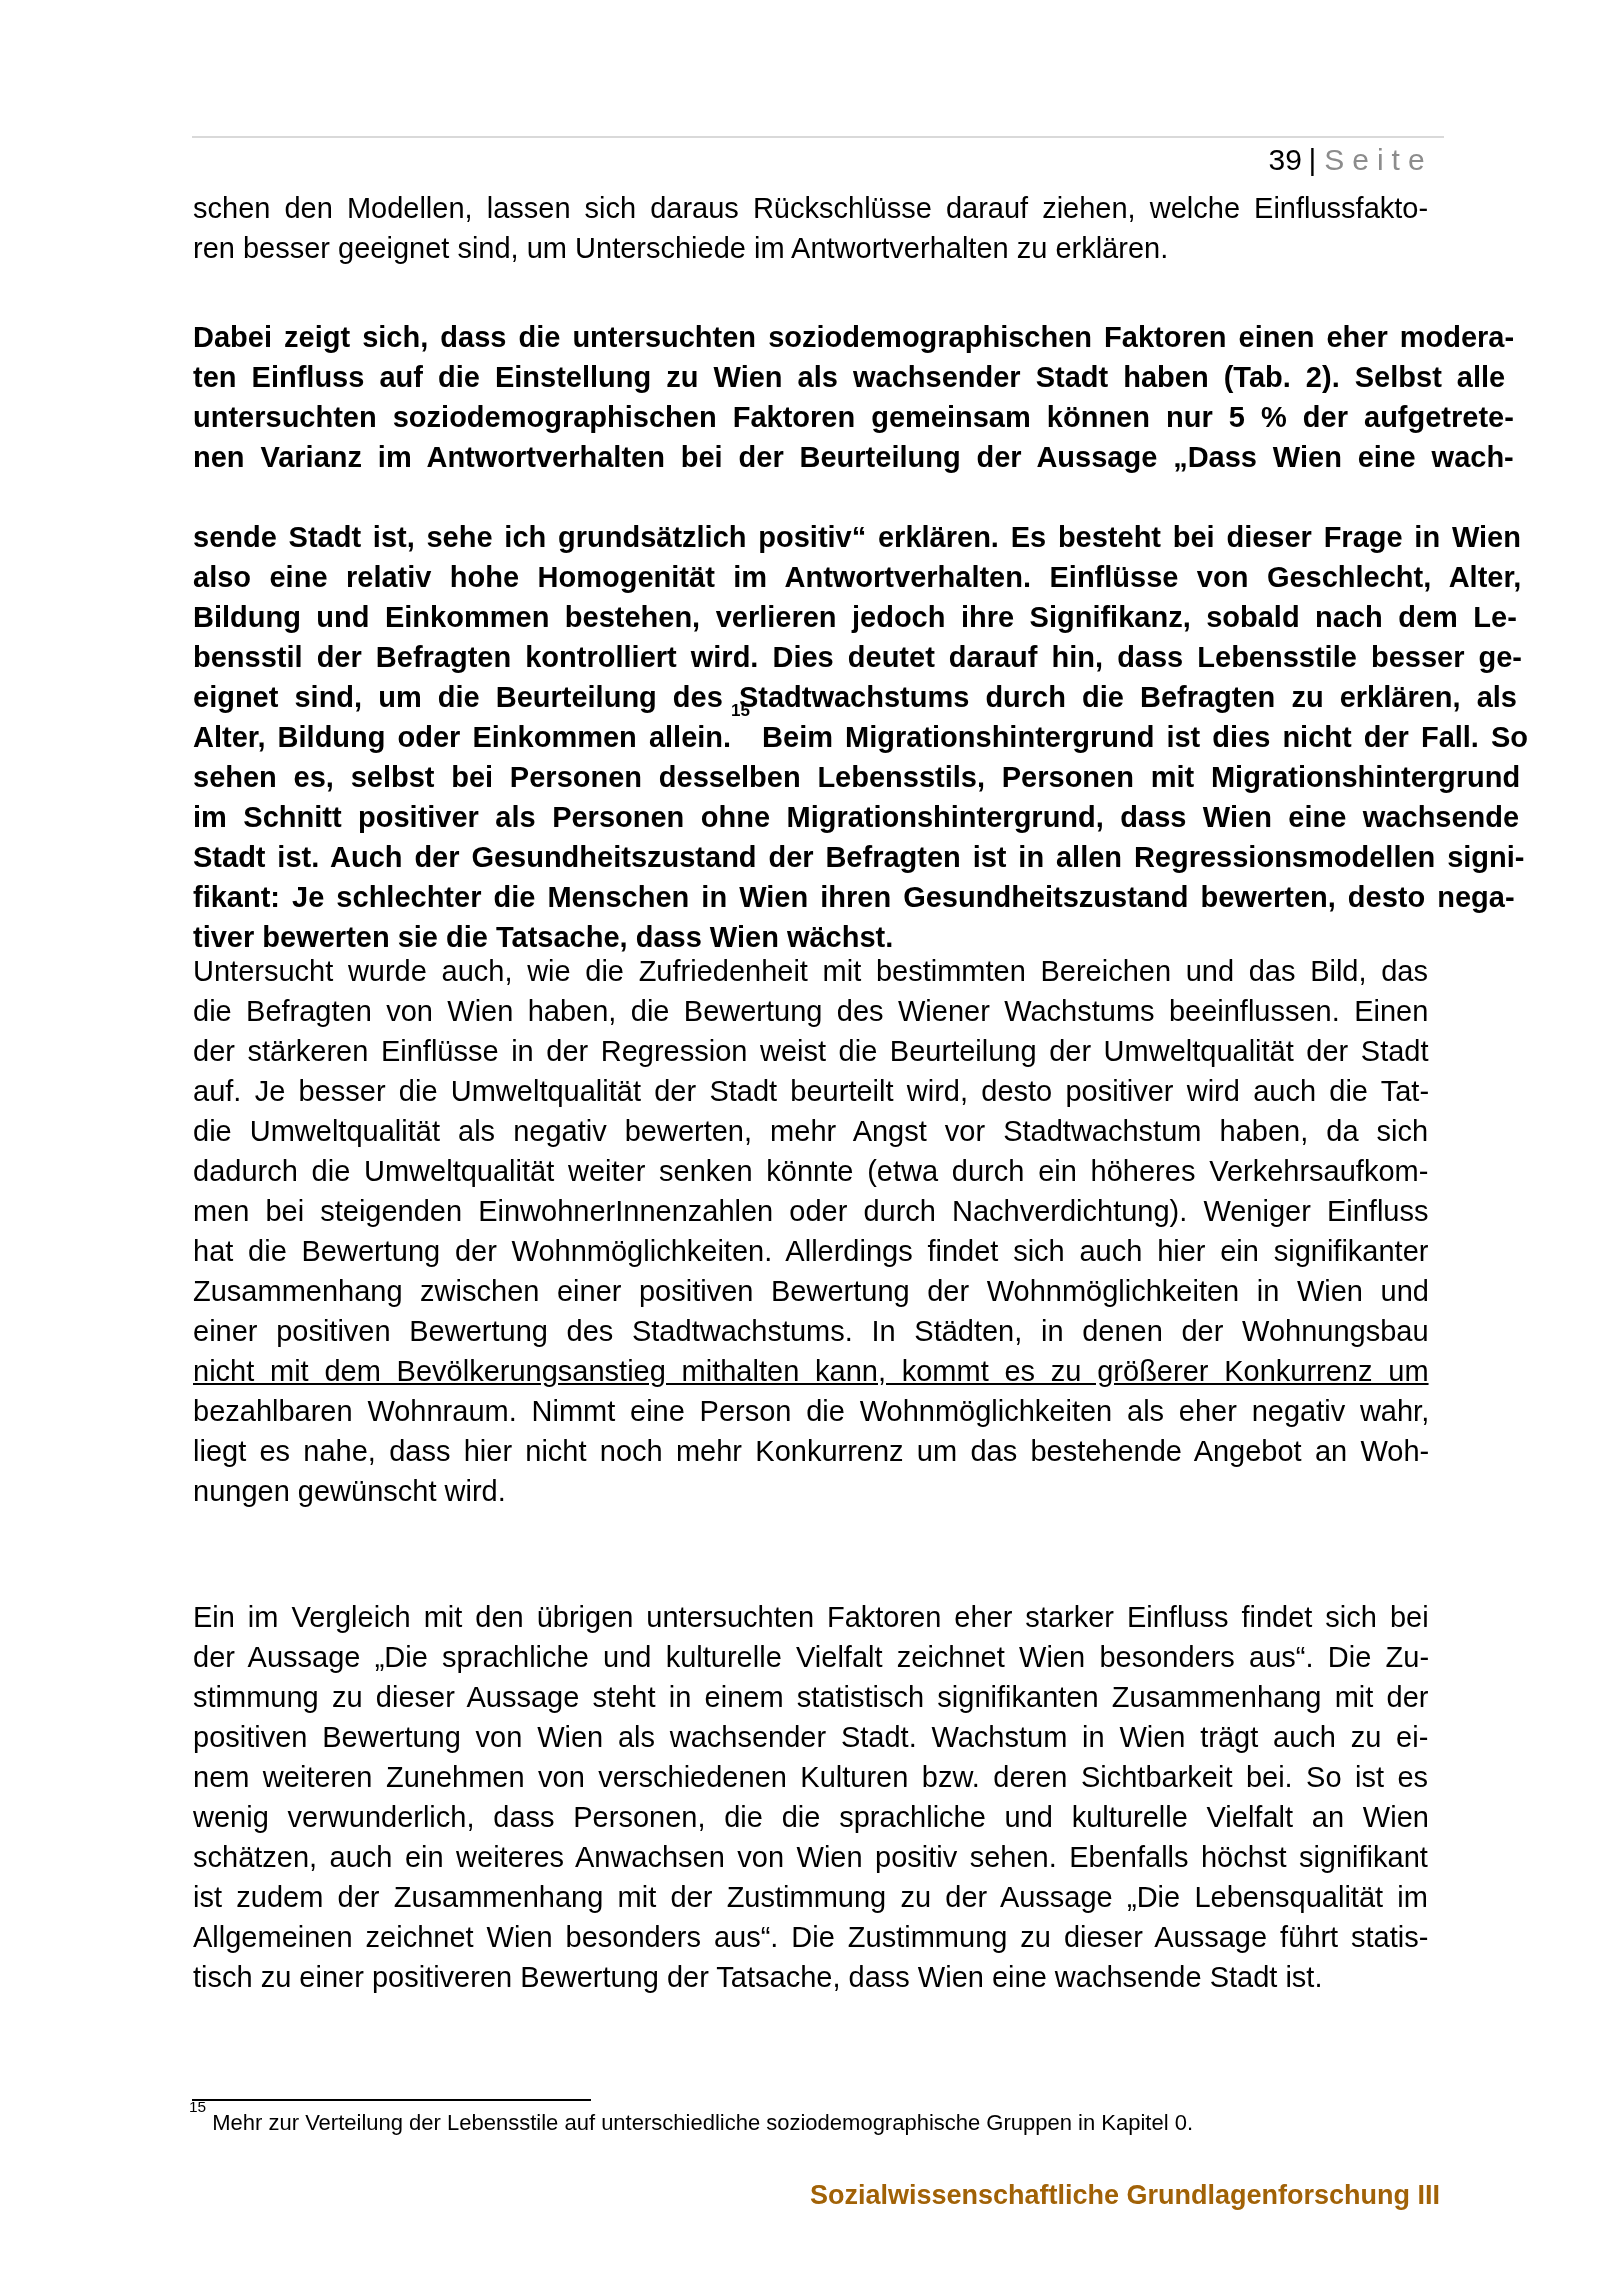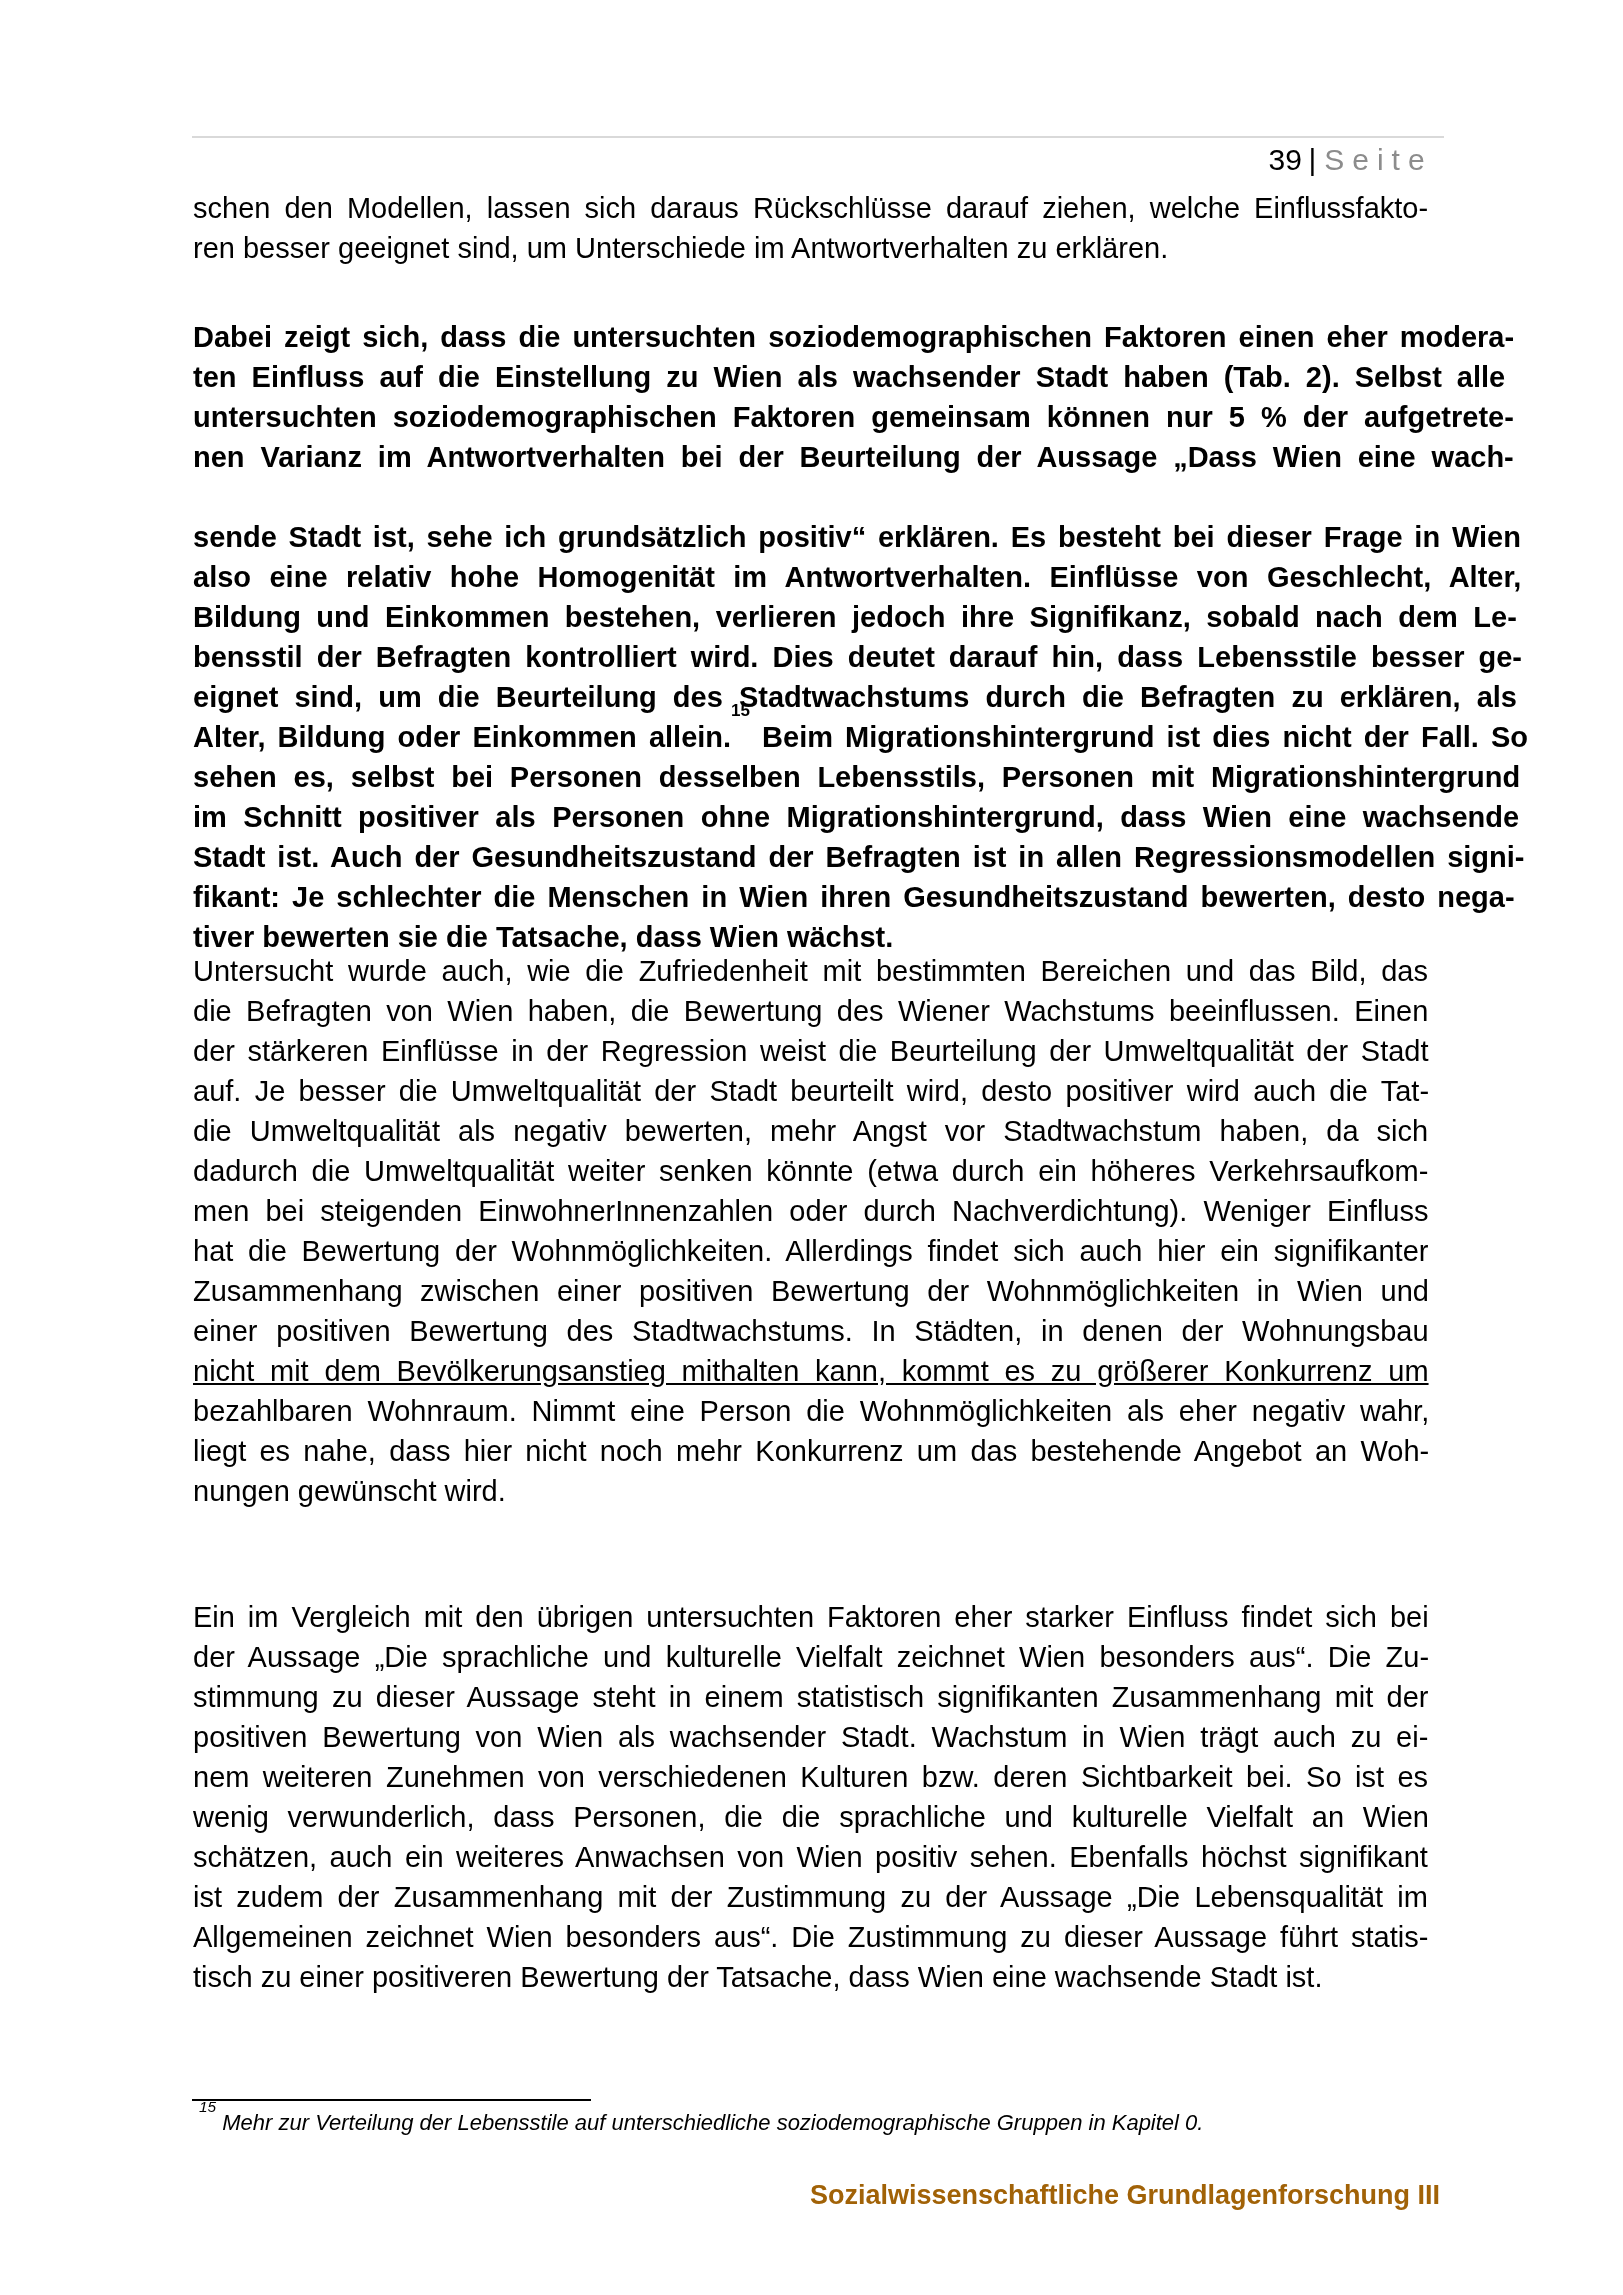--- a/index.html
+++ b/index.html
@@ -10,21 +10,21 @@
   .page-num { position: absolute; right: 11.4px; top: 7px; font-size: 30px; letter-spacing: 0px; margin-top: 42px; }
   .page-num .num { color: #000; }
   .page-num .sep { color: #000; margin: 0 8px 0 6.5px; }
   .page-num .word { color: #8c8c8c; letter-spacing: 8px; }
   .body-text { position: absolute; left: 193px; width: 1244px; font-size: 29px; }
   .line { height: 40px; line-height: 40px; white-space: nowrap; text-align: justify;
           text-align-last: justify; transform-origin: left center; }
   .line.last { text-align-last: left; }
   sup { font-size: 17px; vertical-align: top; position: relative; top: -6.5px; line-height: 0; }
   .fn-rule { position: absolute; left: 192px; top: 2099px; width: 399px; height: 2.4px; background: #000; }
-  .footnote { position: absolute; left: 199px; top: 2110px; font-size: 22px; white-space: nowrap; font-style: italic; }
+  .footnote { position: absolute; left: 189px; top: 2110px; font-size: 22px; white-space: nowrap; }
   .footnote sup { font-size: 15.4px; top: -3.2px; }
   .footer { position: absolute; right: 183px; top: 2180px; font-size: 27px; font-weight: bold; color: #a16207; }
 </style>
 </head>
 <body>
 
 <div class="header">
   <div class="page-num">
     <span class="num">39</span><span class="sep">|</span><span class="word">Seite</span>
   </div>

